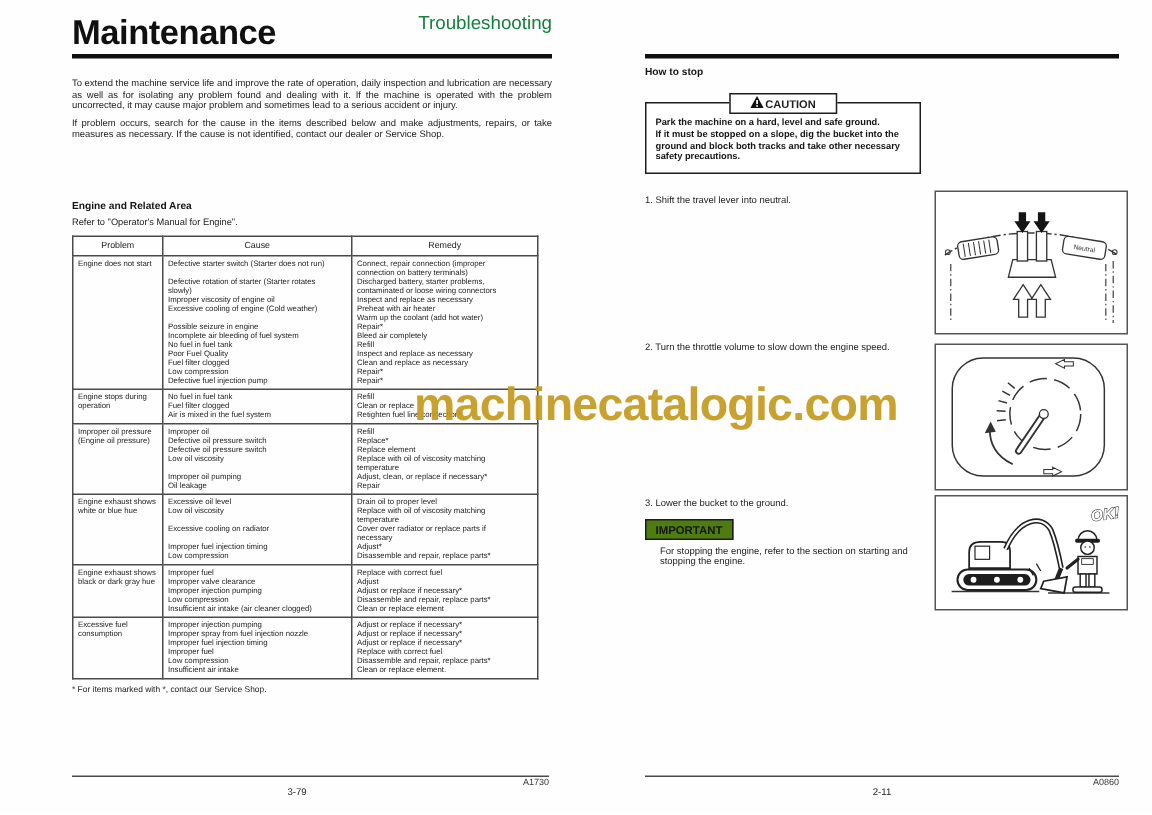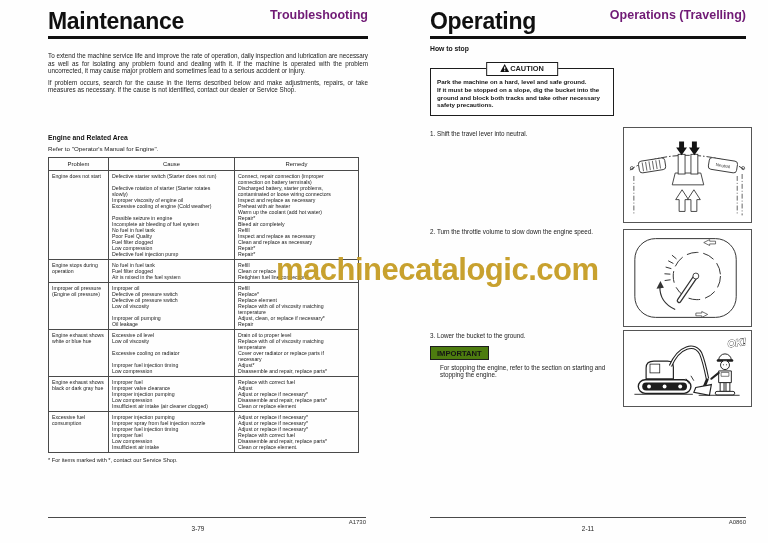--- a/index.html
+++ b/index.html
@@ -4,40 +4,40 @@
 <style>
   html,body{margin:0;padding:0;background:#ffffff;}
   .screen{position:relative;width:768px;height:543px;background:#fefefe;overflow:hidden;
           font-family:"Liberation Sans",sans-serif;color:#1e1e1e;}
   .page{position:absolute;top:0;height:543px;}
   .page-left{left:48px;width:320px;}
   .page-right{left:430px;width:316px;}
 
   .title-row{position:absolute;left:0;right:0;top:8px;display:flex;justify-content:space-between;align-items:flex-start;}
   .page-title{font-size:23px;font-weight:bold;color:#101010;letter-spacing:-0.3px;}
-  .page-subtitle{font-size:12.5px;font-weight:bold;color:#701a75;padding-bottom:3px;}
+  .page-subtitle{font-size:12.5px;font-weight:normal;color:#15803d;padding-bottom:3px;}
   .title-rule{position:absolute;left:0;right:0;top:36px;height:3px;background:#101010;}
 
   .left-flow{position:absolute;left:0;right:0;top:52px;}
   .intro-p{font-size:6.3px;line-height:7.6px;text-align:justify;margin:0 0 4px 0;color:#222;}
   .section-title{font-size:6.8px;font-weight:bold;margin-top:40px;color:#141414;}
   .section-note{font-size:6.2px;margin-top:4px;color:#222;}
 
   table.trouble{border-collapse:collapse;width:310px;margin-top:5px;table-layout:fixed;}
   table.trouble th,table.trouble td{border:1px solid #4a4a4a;vertical-align:top;}
   table.trouble th{font-weight:normal;font-size:5.9px;text-align:center;padding:3px 2px;color:#1a1a1a;}
   table.trouble td{padding:2px 3px;font-size:5.2px;line-height:6px;color:#222;}
   .col-problem{width:60px;} .col-cause{width:126px;} .col-remedy{width:124px;}
   .ln{min-height:6px;white-space:nowrap;overflow:hidden;}
   .footnote{font-size:5.6px;margin-top:4px;color:#222;}
 
   .howto{position:absolute;left:0;top:45px;font-size:6.8px;font-weight:bold;color:#141414;}
   .caution-box{position:absolute;left:0;top:68px;width:184px;border:1.4px solid #1d1d1d;padding:9px 6px 5px 6px;box-sizing:border-box;background:#fff;}
   .caution-label{position:absolute;top:-7px;left:50%;transform:translateX(-50%);background:#fff;border:1.4px solid #1d1d1d;
-                 padding:1px 13px;font-size:7.4px;font-weight:bold;display:flex;align-items:flex-start;gap:1px;white-space:nowrap;}
+                 padding:1px 13px;font-size:7.4px;font-weight:bold;display:flex;align-items:center;gap:1px;white-space:nowrap;}
   .caution-line{font-size:6.2px;line-height:7.4px;font-weight:bold;color:#151515;margin:0 0 1px 0;}
 
   .step{position:absolute;left:0;width:192px;font-size:6.3px;line-height:7.4px;color:#222;}
   .step1{top:130px;} .step2{top:228px;} .step3{top:332px;}
 
   .figure{position:absolute;left:193px;width:129px;background:#fff;border:1px solid #555;box-sizing:border-box;}
   .fig1{top:127px;height:96px;} .fig2{top:229px;height:98px;} .fig3{top:330px;height:77px;}
   .figure svg{display:block;width:100%;height:100%;}
 
   .important-label{position:absolute;left:0;top:346px;border:1.3px solid #1d1d1d;padding:1.5px 6px;
@@ -214,24 +214,20 @@
               </td>
             </tr>
           </tbody>
       </table>
 
       <div class="footnote">* For items marked with *, contact our Service Shop.</div>
     </div>
   </div>
 
   <div class="page page-right">
-    <div class="title-row">
-      <span class="page-title">Operating</span>
-      <span class="page-subtitle">Operations (Travelling)</span>
-    </div>
     <div class="title-rule"></div>
 
     <div class="howto">How to stop</div>
 
     <div class="caution-box">
       <div class="caution-label">
         <span>
           <svg width="9" height="8" viewBox="0 0 10 9">
               <path d="M5 0 L10 9 L0 9 Z" fill="#111"></path>
               <rect x="4.4" y="3" width="1.3" height="3.1" fill="#fff"></rect>

